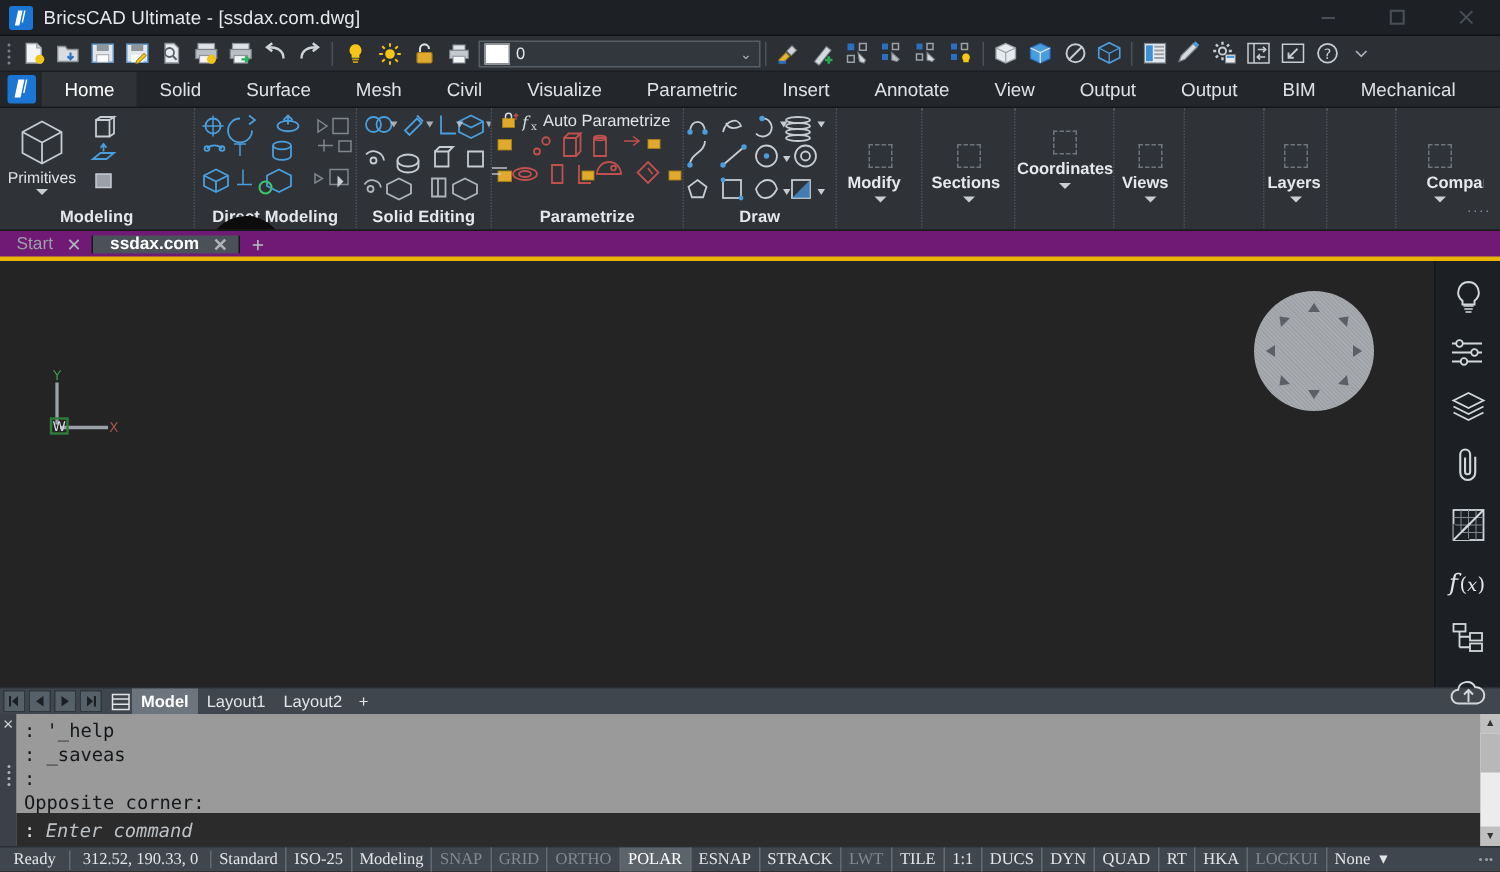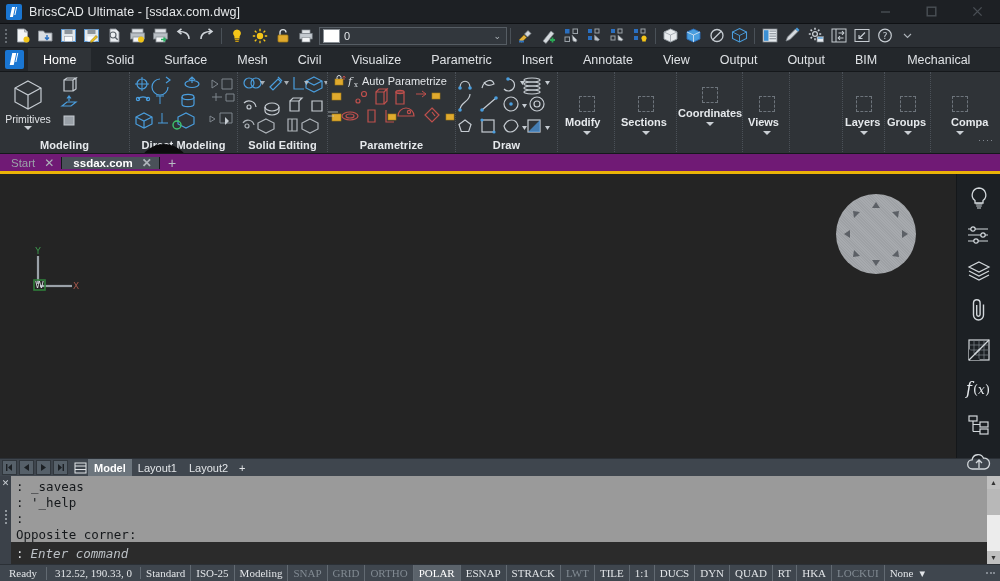--- a/index.html
+++ b/index.html
@@ -738,25 +738,20 @@
     <div class="rgroup" style="width:42px">
       <div class="rgroup-body">
         <div class="ghost-box" style="left:13px;top:24px;"></div>
         <div class="ghost-lbl" style="left:2px;top:44px;">Layers</div>
         <div class="caret" style="position:absolute;left:17px;top:58px;"></div>
       </div>
       <div class="rgroup-title"></div>
     </div>
 
     <div class="rgroup" style="width:46px">
-      <div class="rgroup-body">
-        <div class="ghost-box" style="left:15px;top:24px;"></div>
-        <div class="ghost-lbl" style="left:2px;top:44px;">Groups</div>
-        <div class="caret" style="position:absolute;left:19px;top:58px;"></div>
-      </div>
       <div class="rgroup-title"></div>
     </div>
 
     <div class="rgroup" style="width:58px;border-right:none">
       <div class="rgroup-body">
         <div class="ghost-box" style="left:21px;top:24px;"></div>
         <div class="ghost-lbl" style="left:20px;top:44px;">Compare</div>
         <div class="caret" style="position:absolute;left:25px;top:58px;"></div>
       </div>
       <div class="rgroup-title"></div>
@@ -927,22 +922,22 @@
       <span>✕</span>
       <span class="gdots">
           <i></i>
           <i></i>
           <i></i>
           <i></i>
         </span>
     </div>
     <div class="cmd-main">
       <div class="cmd-hist">
+        <div>: '_help</div>
         <div>: _saveas</div>
-        <div>: '_help</div>
         <div>:</div>
         <div>Opposite corner:</div>
       </div>
       <div class="cmd-input">
         <span>:</span>
         <span class="ph">Enter command</span>
       </div>
     </div>
     <div class="cmd-scroll">
       <div class="arr">▲</div>

